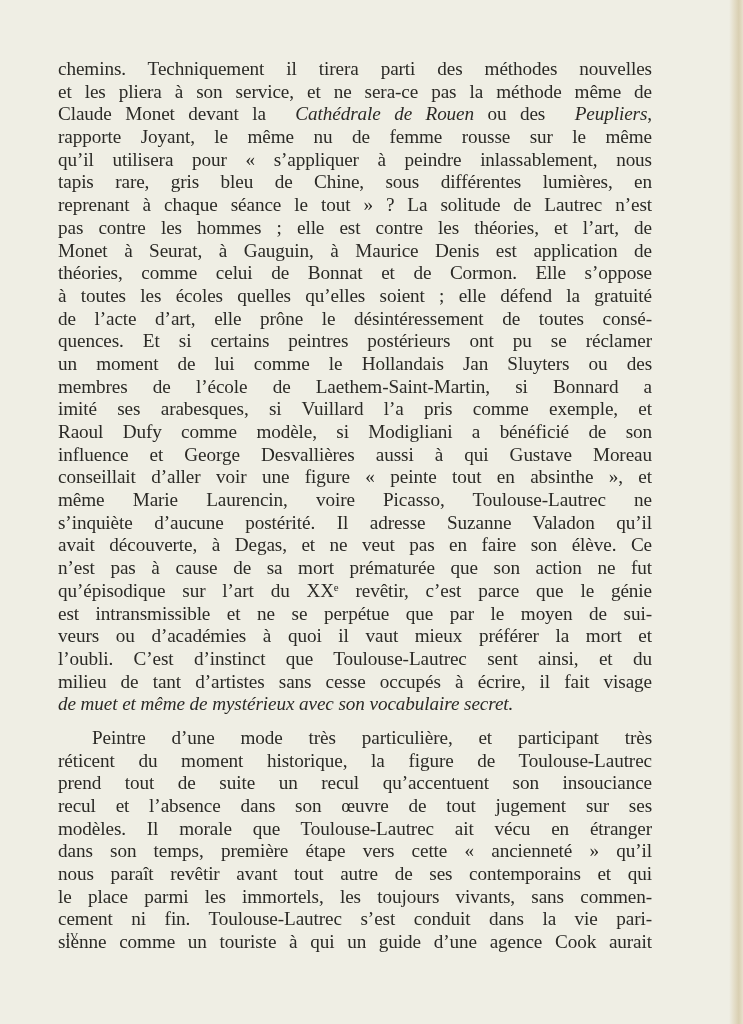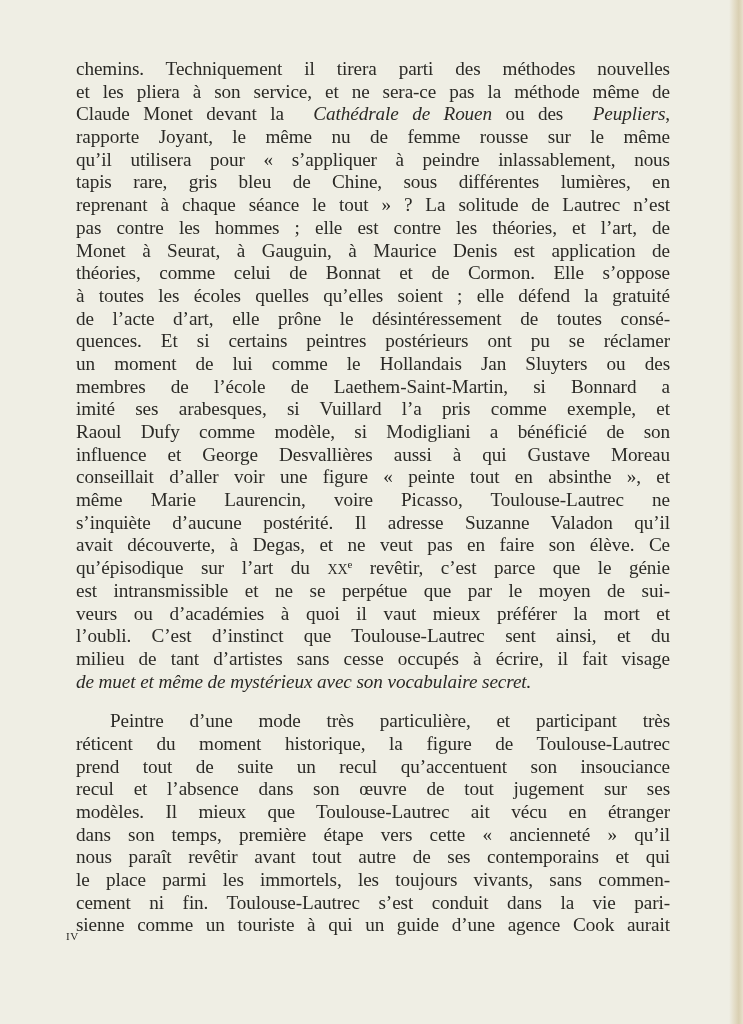--- a/index.html
+++ b/index.html
@@ -8,35 +8,35 @@
     background: #efeee4;
     position: relative;
     font-family: "Liberation Serif", "DejaVu Serif", serif;
     color: #2b2a26;
   }
   .page-edge {
     position: absolute; top: 0; right: 0; width: 14px; height: 1024px;
     background: linear-gradient(to right, #efeee4 0%, #e3dcc6 40%, #d9cfb2 70%, #e6e0cc 100%);
   }
   .text-block {
-    position: absolute; left: 76px; top: 58px; width: 594px;
+    position: absolute; left: 58px; top: 58px; width: 594px;
   }
   .line {
     display: block;
     font-size: 19.2px;
     line-height: 22.7px;
     height: 22.7px;
     white-space: nowrap;
     text-align: justify;
     text-align-last: justify;
     letter-spacing: -0.1px;
   }
   .line.last { text-align-last: left; font-style: italic; }
   .line.indent { padding-left: 34px; }
-  .para2 { margin-top: 17px; }
+  .para2 { margin-top: 11px; }
   em { font-style: italic; margin-left: 16px; }
   sup { font-size: 11px; line-height: 0; vertical-align: 6px; }
   .page-number {
     position: absolute; left: 66px; top: 930px;
     font-size: 11px; letter-spacing: 0.5px;
   }
 </style>
 </head>
 <body>
 
@@ -59,34 +59,35 @@
     <span class="line">quences. Et si certains peintres postérieurs ont pu se réclamer</span>
     <span class="line">un moment de lui comme le Hollandais Jan Sluyters ou des</span>
     <span class="line">membres de l’école de Laethem-Saint-Martin, si Bonnard a</span>
     <span class="line">imité ses arabesques, si Vuillard l’a pris comme exemple, et</span>
     <span class="line">Raoul Dufy comme modèle, si Modigliani a bénéficié de son</span>
     <span class="line">influence et George Desvallières aussi à qui Gustave Moreau</span>
     <span class="line">conseillait d’aller voir une figure « peinte tout en absinthe », et</span>
     <span class="line">même Marie Laurencin, voire Picasso, Toulouse-Lautrec ne</span>
     <span class="line">s’inquiète d’aucune postérité. Il adresse Suzanne Valadon qu’il</span>
     <span class="line">avait découverte, à Degas, et ne veut pas en faire son élève. Ce</span>
-    <span class="line"><span>qu’épisodique sur l’art du </span><span style="font-variant: small-caps; font-size: 14px;">XX</span><sup>e</sup><span> revêtir, c’est parce que le génie</span></span>
+    <span class="line">n’est pas à cause de sa mort prématurée que son action ne fut</span>
+    <span class="line"><span>qu’épisodique sur l’art du </span><span style="font-variant: small-caps; font-size: 19px;">XX</span><sup>e</sup><span> revêtir, c’est parce que le génie</span></span>
     <span class="line">est intransmissible et ne se perpétue que par le moyen de sui-</span>
     <span class="line">veurs ou d’académies à quoi il vaut mieux préférer la mort et</span>
     <span class="line">l’oubli. C’est d’instinct que Toulouse-Lautrec sent ainsi, et du</span>
     <span class="line">milieu de tant d’artistes sans cesse occupés à écrire, il fait visage</span>
     <span class="line last">de muet et même de mystérieux avec son vocabulaire secret.</span>
   </div>
 
   <div class="paragraph para2">
     <span class="line indent">Peintre d’une mode très particulière, et participant très</span>
     <span class="line">réticent du moment historique, la figure de Toulouse-Lautrec</span>
     <span class="line">prend tout de suite un recul qu’accentuent son insouciance</span>
     <span class="line">recul et l’absence dans son œuvre de tout jugement sur ses</span>
-    <span class="line">modèles. Il mieux que Toulouse-Lautrec ait vécu en étranger</span>
+    <span class="line">modèles. Il morale que Toulouse-Lautrec ait vécu en étranger</span>
     <span class="line">dans son temps, première étape vers cette « ancienneté » qu’il</span>
     <span class="line">nous paraît revêtir avant tout autre de ses contemporains et qui</span>
     <span class="line">le place parmi les immortels, les toujours vivants, sans commen-</span>
     <span class="line">cement ni fin. Toulouse-Lautrec s’est conduit dans la vie pari-</span>
     <span class="line">sienne comme un touriste à qui un guide d’une agence Cook aurait</span>
   </div>
 </div>
 
 <div class="page-number">IV</div>
 

